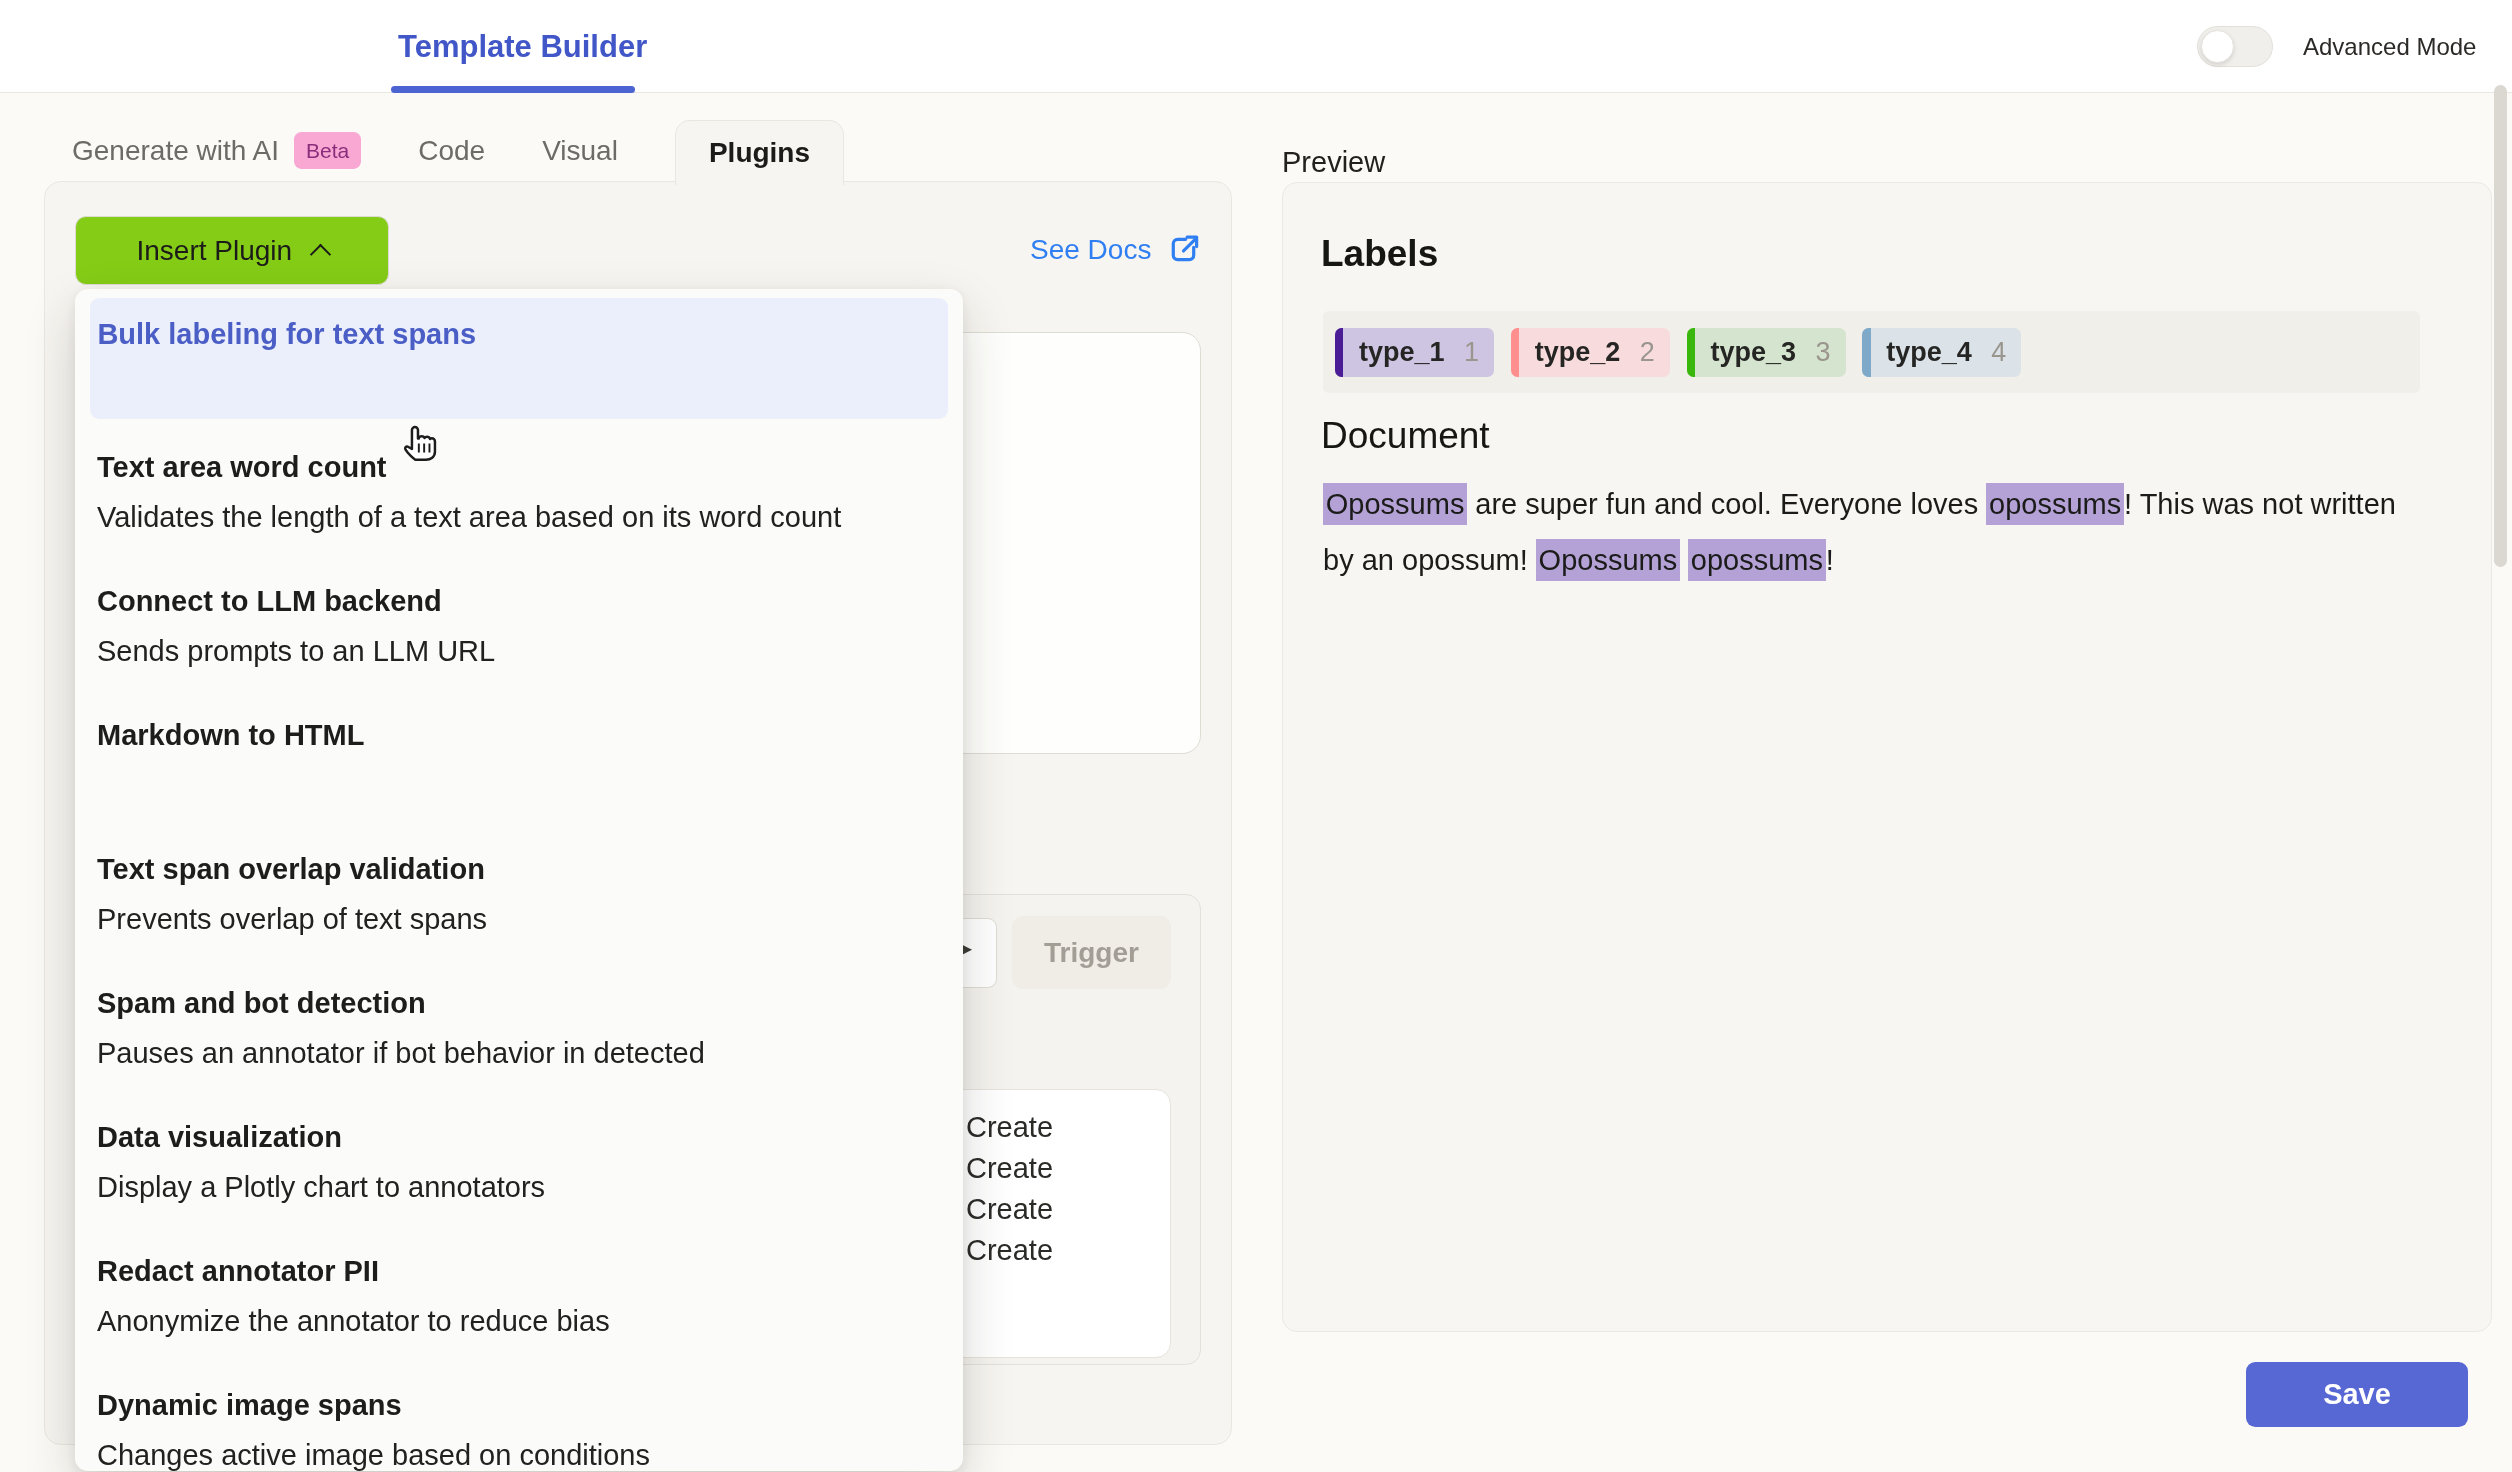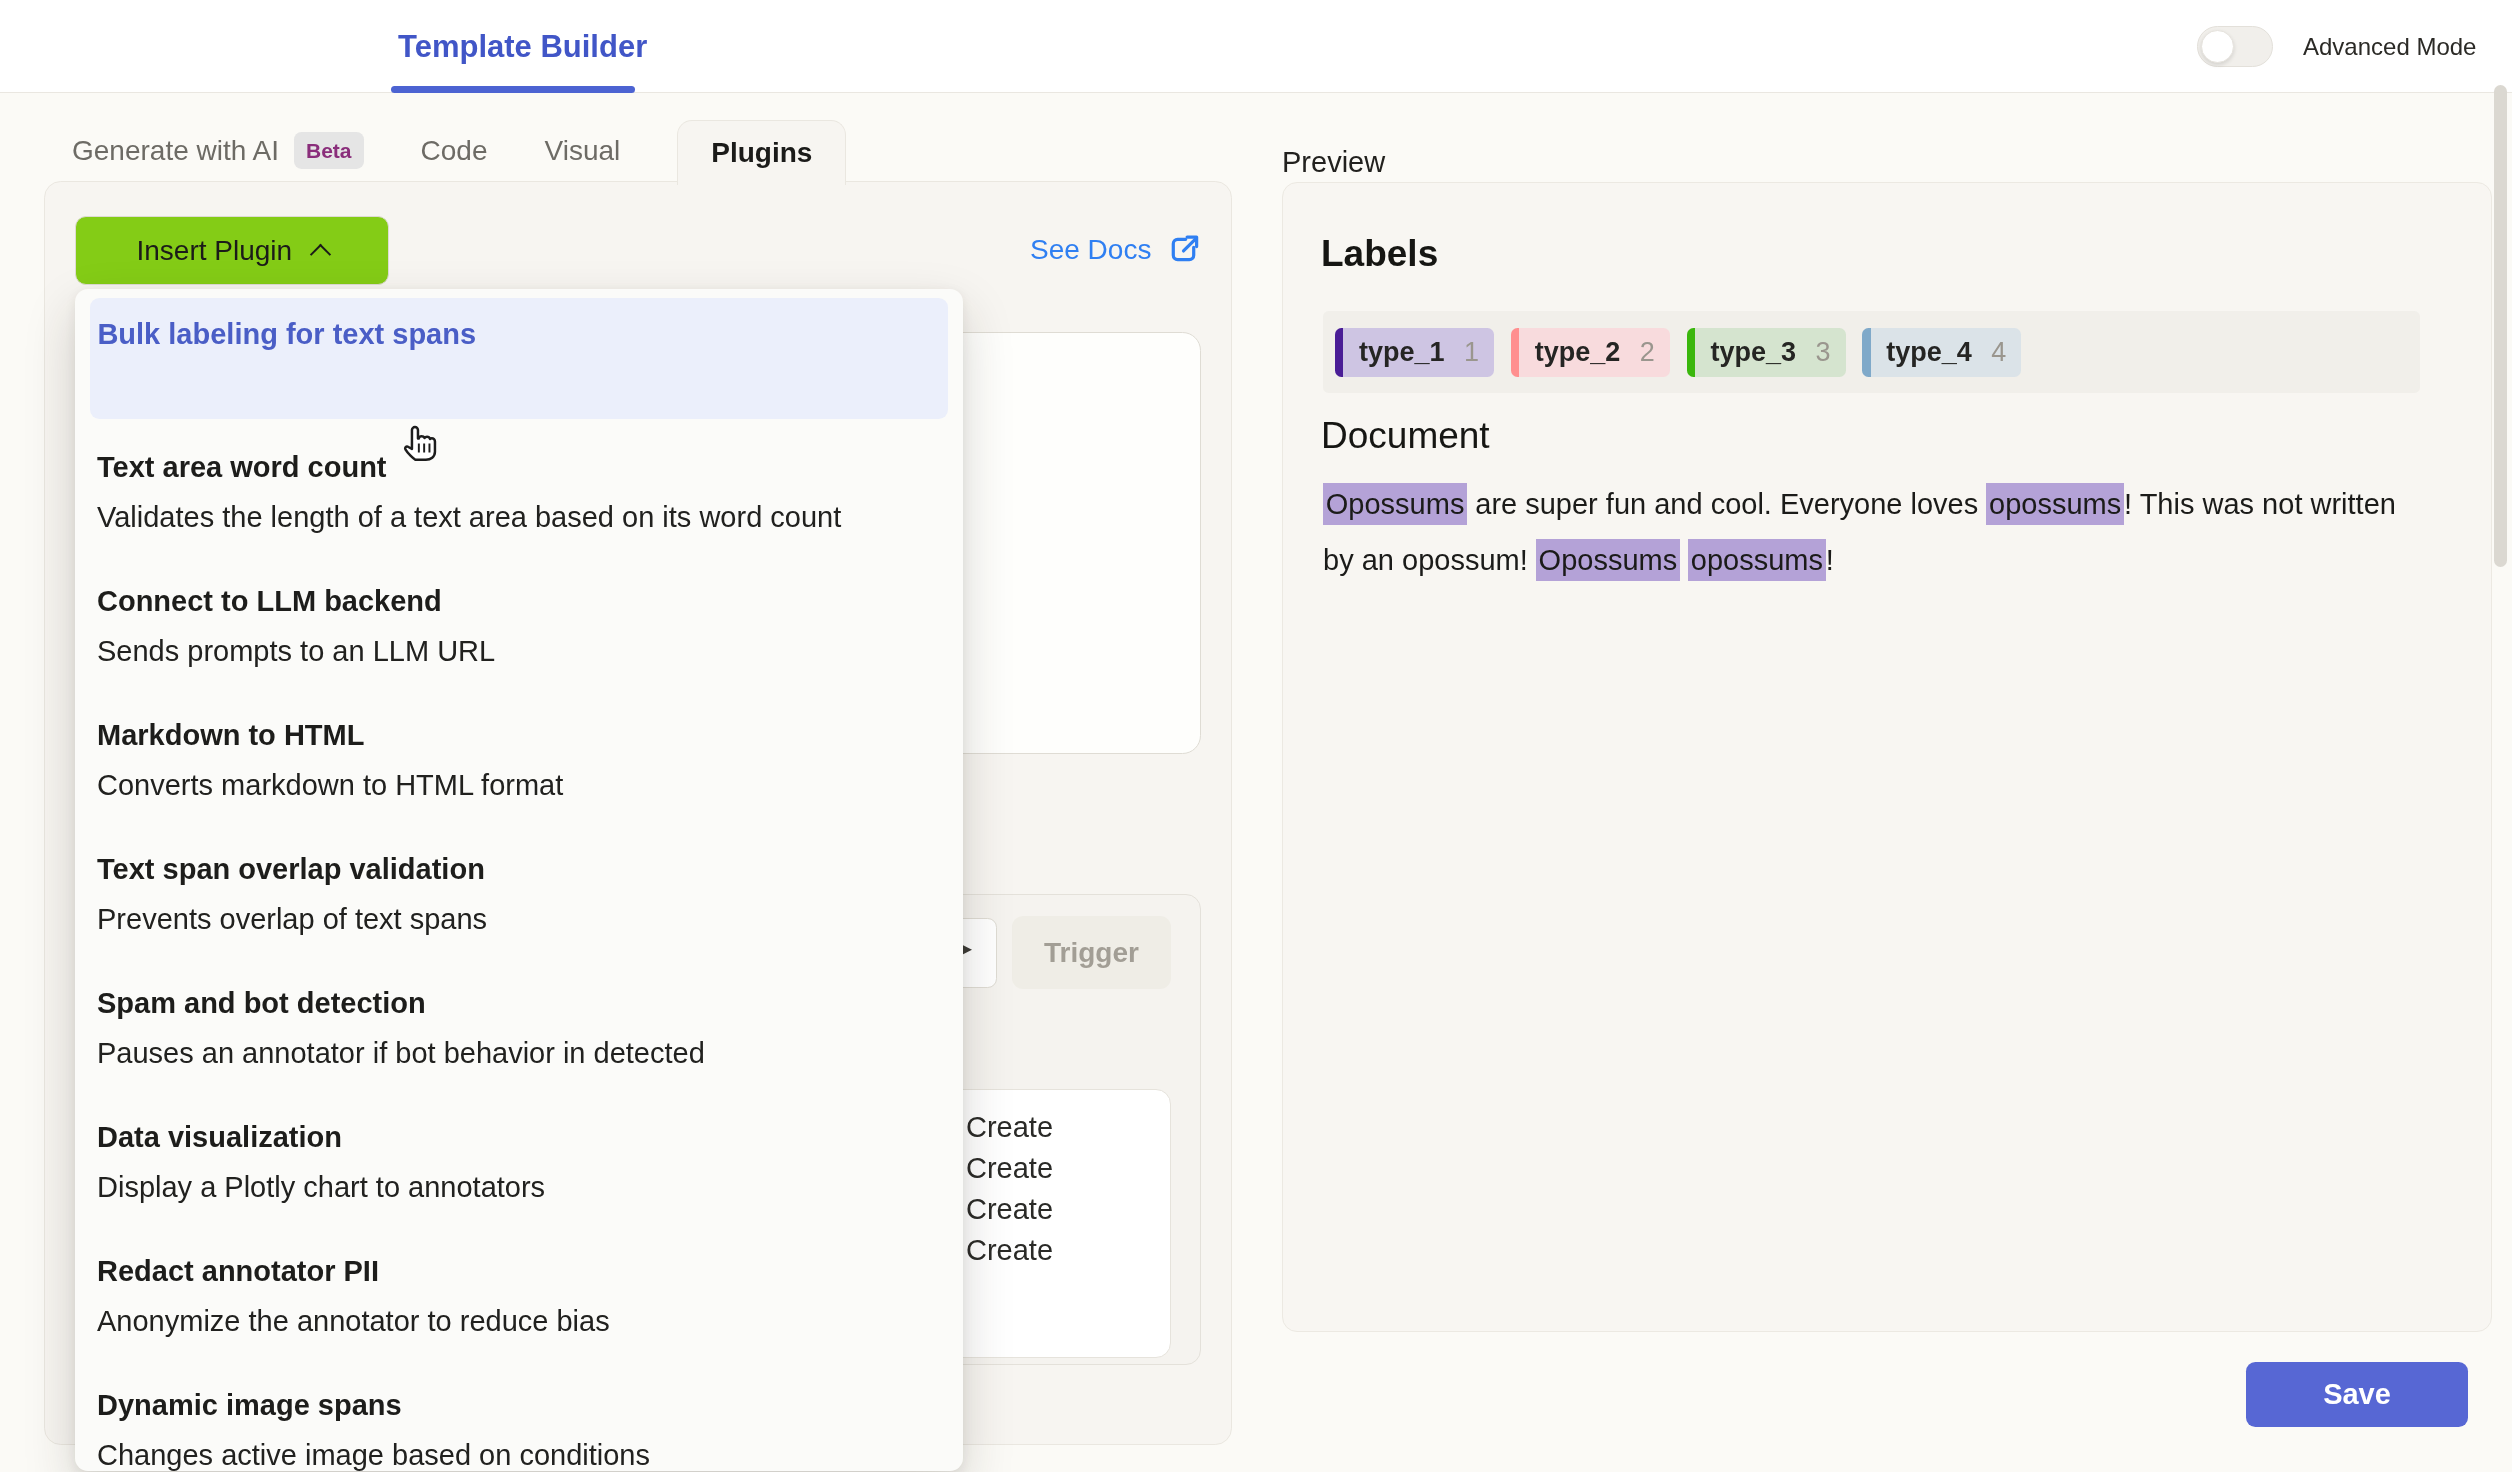--- a/index.html
+++ b/index.html
@@ -28,22 +28,22 @@
     border:0.9px solid #E6E3DD; border-radius:50%; box-shadow:0 1.9px 4.6px rgba(0,0,0,.12); }
   .adv-label { position:absolute; left:2303px; top:0; height:93px; display:flex; align-items:center;
     font-size:24px; color:#2B2A26; }
 
   
   .builder-tabs { position:absolute; left:72px; top:119px; height:63px; display:flex;
     align-items:center; z-index:30; }
   .btab { display:flex; align-items:center; height:63px; font-size:28px; font-weight:500;
     color:#6D6B65; cursor:pointer; white-space:nowrap; }
   .btab + .btab { margin-left:57px; }
-  .btab .btab-badge { margin-left:15px; background:#e5e5e5; color:#8A2E7B; font-size:21px;
-    font-weight:700; padding:6.5px 12px; border-radius:7.4px; }
+  .btab .btab-badge { margin-left:15px; background:#f9a8d4; color:#8A2E7B; font-size:21px;
+    font-weight:400; padding:6.5px 12px; border-radius:7.4px; }
   .btab.active { background:#F7F5F1; border:1.9px solid #EAE7E0; border-bottom:none;
     border-radius:15px 15px 0 0; padding:0 33px; font-weight:700; color:#1B1B19;
     height:65px; margin-bottom:-3.7px; }
 
   
   .plugins-card { position:absolute; left:44px; top:181px; width:1188px; height:1264px;
     background:#F7F5F1; border:1.9px solid #EAE7E0; border-radius:16.7px; z-index:5; }
   .editor-box { position:absolute; left:93px; top:332px; width:1108px; height:422px;
     background:#FEFEFC; border:1.9px solid #DFDCD4; border-radius:18.5px; z-index:6; }
   .inner-card { position:absolute; left:93px; top:894px; width:1108px; height:471px;
@@ -176,21 +176,20 @@
     <div class="menu-item">
     <div class="menu-title">Text area word count</div>
     <div class="menu-desc">Validates the length of a text area based on its word count</div>
   </div>
     <div class="menu-item">
     <div class="menu-title">Connect to LLM backend</div>
     <div class="menu-desc">Sends prompts to an LLM URL</div>
   </div>
     <div class="menu-item">
     <div class="menu-title">Markdown to HTML</div>
-    <div class="menu-desc">Converts markdown to HTML format</div>
   </div>
     <div class="menu-item">
     <div class="menu-title">Text span overlap validation</div>
     <div class="menu-desc">Prevents overlap of text spans</div>
   </div>
     <div class="menu-item">
     <div class="menu-title">Spam and bot detection</div>
     <div class="menu-desc">Pauses an annotator if bot behavior in detected</div>
   </div>
     <div class="menu-item">

